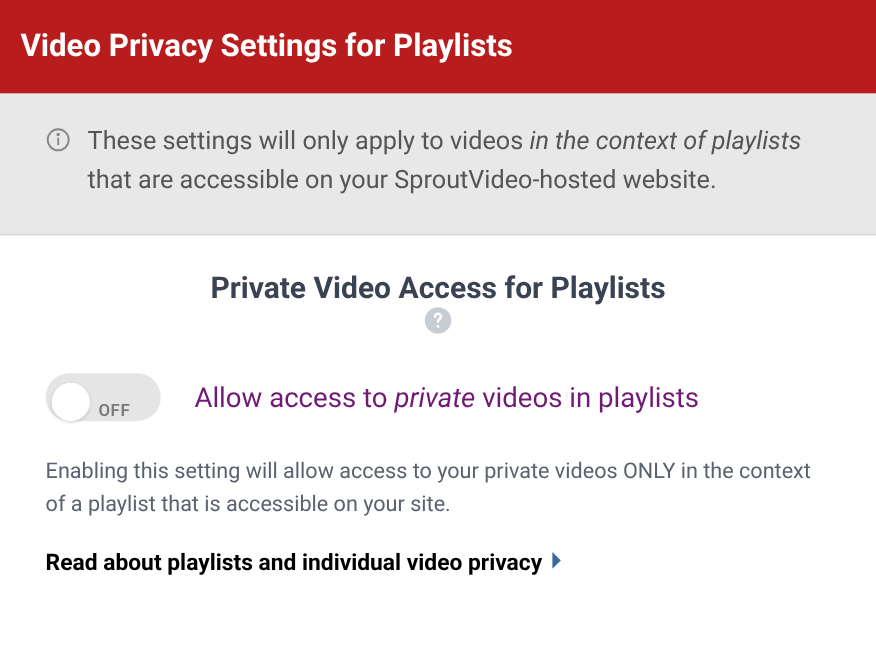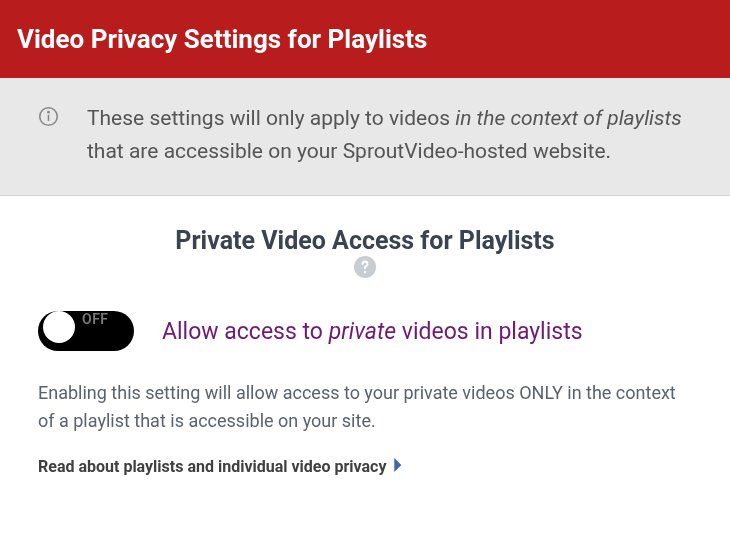--- a/index.html
+++ b/index.html
@@ -20,21 +20,21 @@
     .header-title {
       color: #fff;
       font-size: 26px;
       font-weight: 700;
     }
     .info-banner {
       background: #e8e8e8;
       padding: 24px 38px 28px 38px;
       display: flex;
       align-items: flex-start;
-      gap: 28px;
+      gap: 14px;
       border-bottom: 1px solid #d4d4d4;
     }
     .info-icon {
       flex-shrink: 0;
       margin-top: 4px;
       color: #888;
     }
     .info-text {
       font-size: 21px;
       line-height: 1.55;
@@ -64,24 +64,24 @@
     .toggle-row {
       display: flex;
       align-items: center;
       gap: 28px;
       margin-bottom: 28px;
     }
     .toggle {
       position: relative;
       width: 96px;
       height: 40px;
-      background: #000000;
+      background: #e5e5e5;
       border-radius: 20px;
       display: flex;
-      align-items: flex-start;
+      align-items: flex-end;
       cursor: pointer;
     }
     .toggle-knob {
       position: absolute;
       left: 5px;
       width: 32px;
       height: 32px;
       background: #fff;
       border-radius: 50%;
       box-shadow: 0 1px 3px rgba(0,0,0,0.15);
@@ -103,23 +103,23 @@
       color: #5a6270;
       margin-bottom: 22px;
     }
     .link-row {
       display: inline-flex;
       align-items: center;
       gap: 8px;
       cursor: pointer;
     }
     .link-text {
-      font-size: 16px;
+      font-size: 19px;
       font-weight: 700;
-      color: #404040;
+      color: #000000;
     }
     .link-chevron {
       color: #3b6a9e;
     }
   </style>
 </head>
 <body>
 
 <div class="header">
   <h1 class="header-title">Video Privacy Settings for Playlists</h1>

